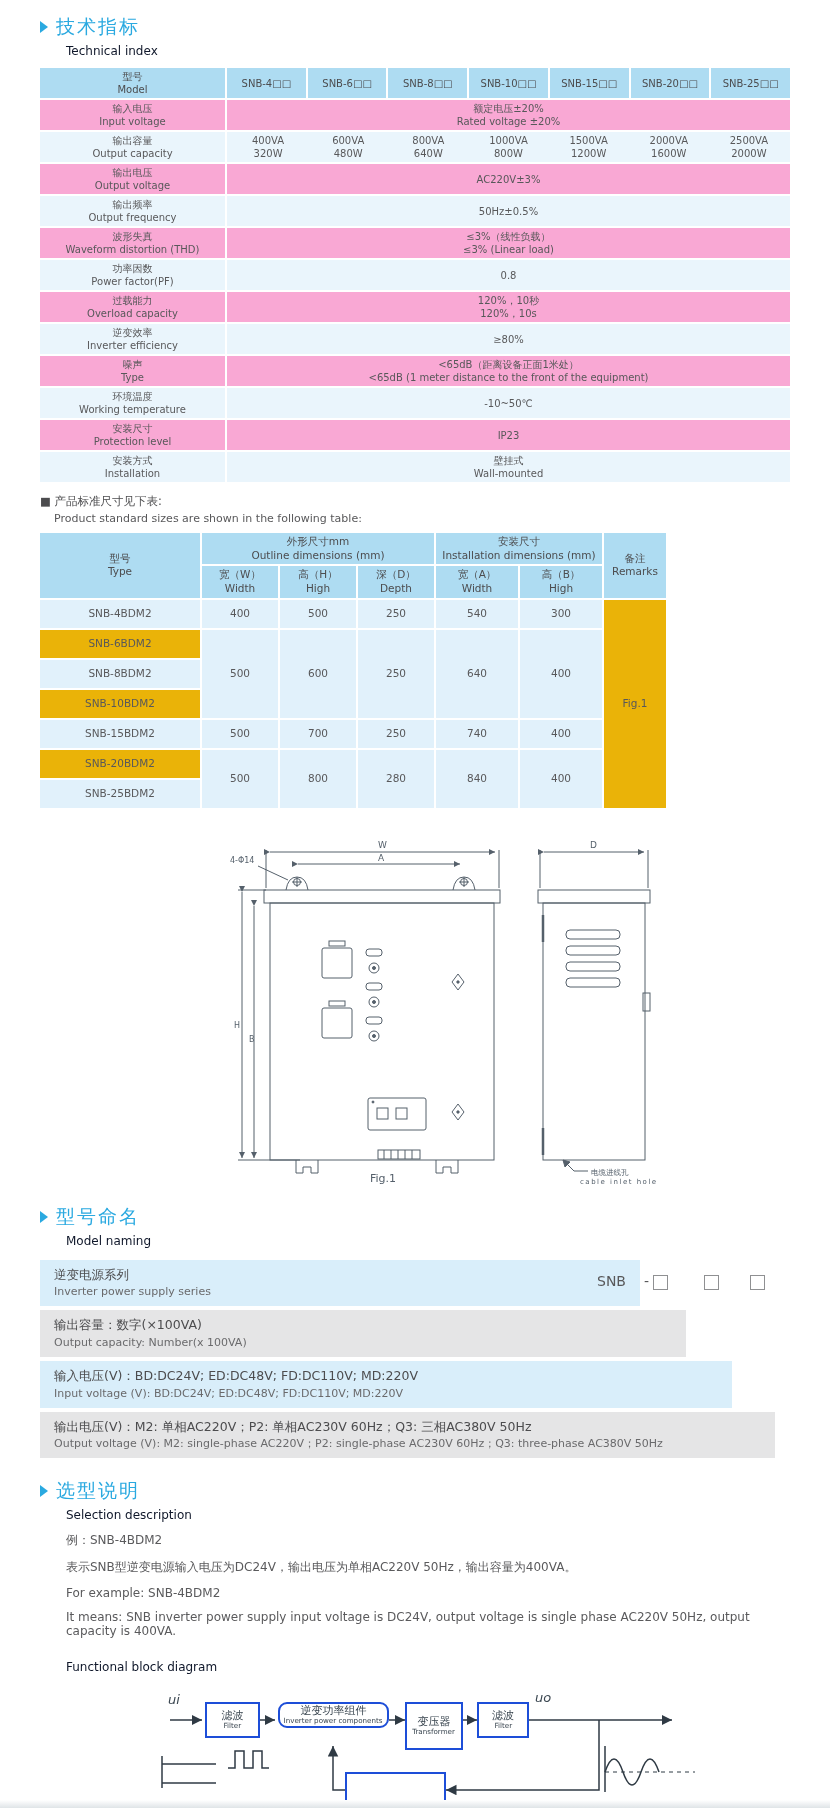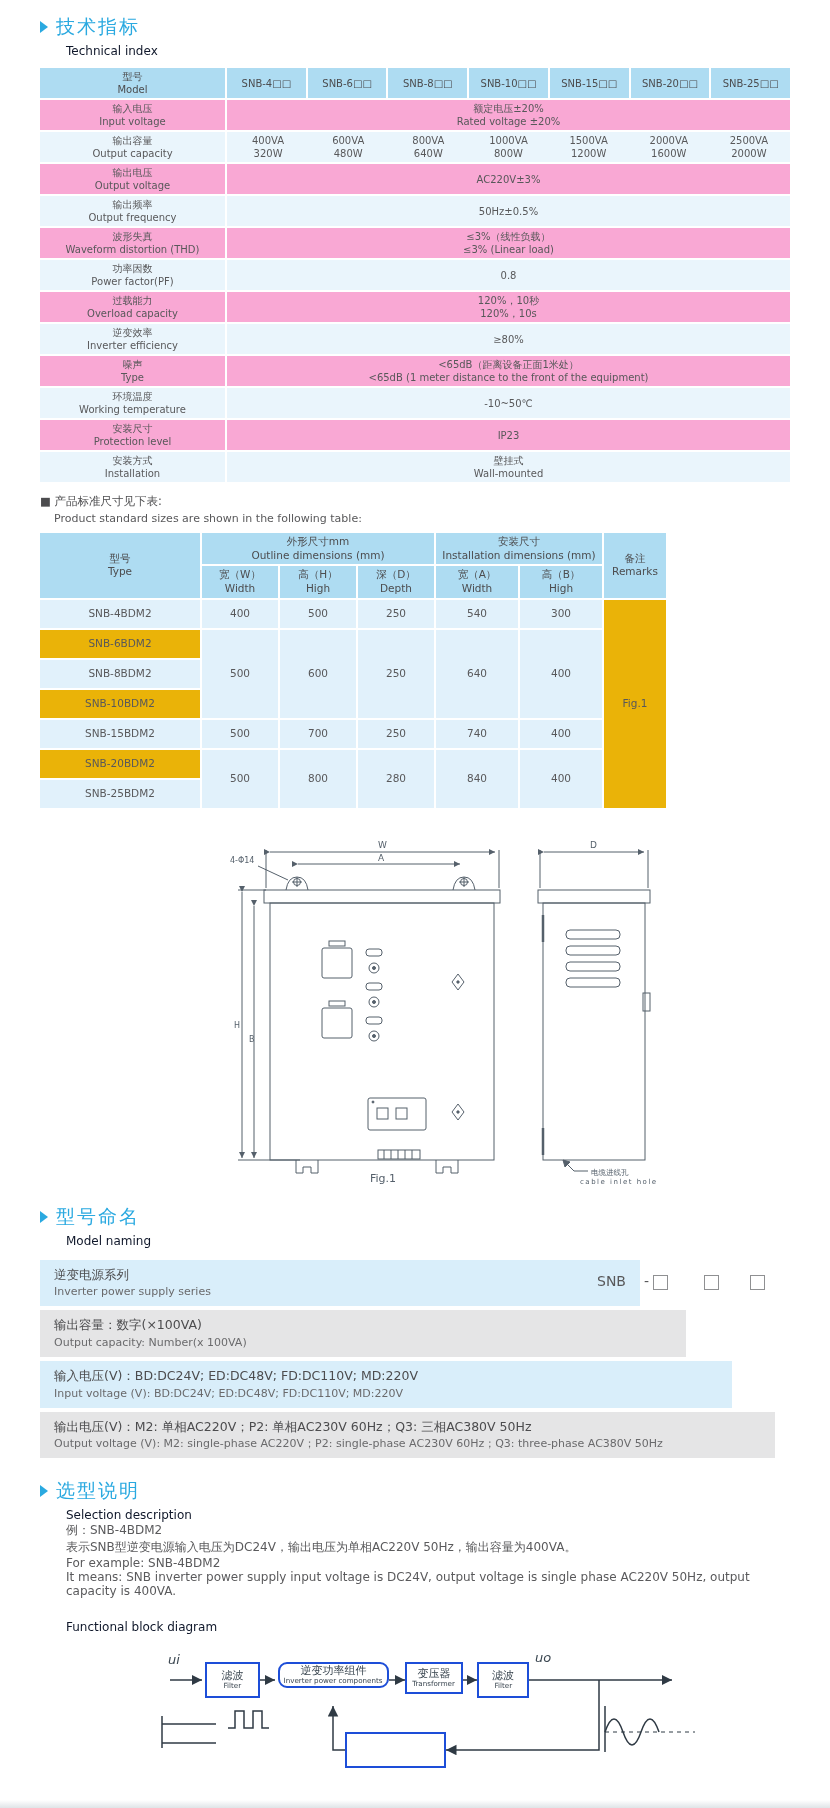--- a/index.html
+++ b/index.html
@@ -53,21 +53,21 @@
   .nbar .zh{font-size:12.5px;color:#4c4c4e;line-height:1.5;}
   .nbar .en{font-size:11px;color:#6a6a6c;line-height:1.45;}
   .nblue{background:#d9eefa;}
   .ngray{background:#e5e5e6;}
   .code-row{position:absolute;top:13px;left:0;width:750px;height:20px;}
   .code-prefix{position:absolute;left:557px;top:0;font-size:14px;color:#58585a;}
   .code-dash{position:absolute;left:604px;top:0;font-size:14px;color:#58585a;}
   .code-box{position:absolute;top:2px;width:13px;height:13px;border:1px solid #8f9092;background:transparent;}
 
   
-  .sel-line{font-size:12px;color:#5a5a5c;}
+  .sel-line{font-size:12px;color:#5a5a5c;margin-top:10px;}
 
   
   .bdwrap{position:relative;margin:12px 0 0 110px;width:600px;height:140px;}
   .bd-svg{position:absolute;left:0;top:0;}
   .bd-box{position:absolute;box-sizing:border-box;border:2px solid #1d4ed8;background:#fff;
           display:flex;flex-direction:column;justify-content:center;align-items:center;
           text-align:center;line-height:1.15;}
   .bd-box .zh{font-size:11px;color:#3a4650;}
   .bd-box .en{font-size:7.5px;color:#3a4650;transform:scale(.95);}
   .bd-io{position:absolute;font-size:13px;font-style:italic;color:#3a4650;}
@@ -410,21 +410,21 @@
     <div class="bd-io" style="left:18px;top:6px;">ui</div>
     <div class="bd-io" style="left:385px;top:4px;">uo</div>
     <div class="bd-box" style="left:55px;top:16px;width:55px;height:36px;">
       <div class="zh">滤波</div>
       <div class="en">Filter</div>
     </div>
     <div class="bd-box" style="left:128px;top:16px;width:111px;height:26px;border-radius:9px;">
       <div class="zh">逆变功率组件</div>
       <div class="en">Inverter power components</div>
     </div>
-    <div class="bd-box" style="left:255px;top:16px;width:58px;height:32px;">
+    <div class="bd-box" style="left:255px;top:16px;width:58px;height:48px;">
       <div class="zh">变压器</div>
       <div class="en">Transformer</div>
     </div>
     <div class="bd-box" style="left:327px;top:16px;width:52px;height:36px;">
       <div class="zh">滤波</div>
       <div class="en">Filter</div>
     </div>
     <div class="bd-box" style="left:195px;top:86px;width:101px;height:36px;">
       
       

